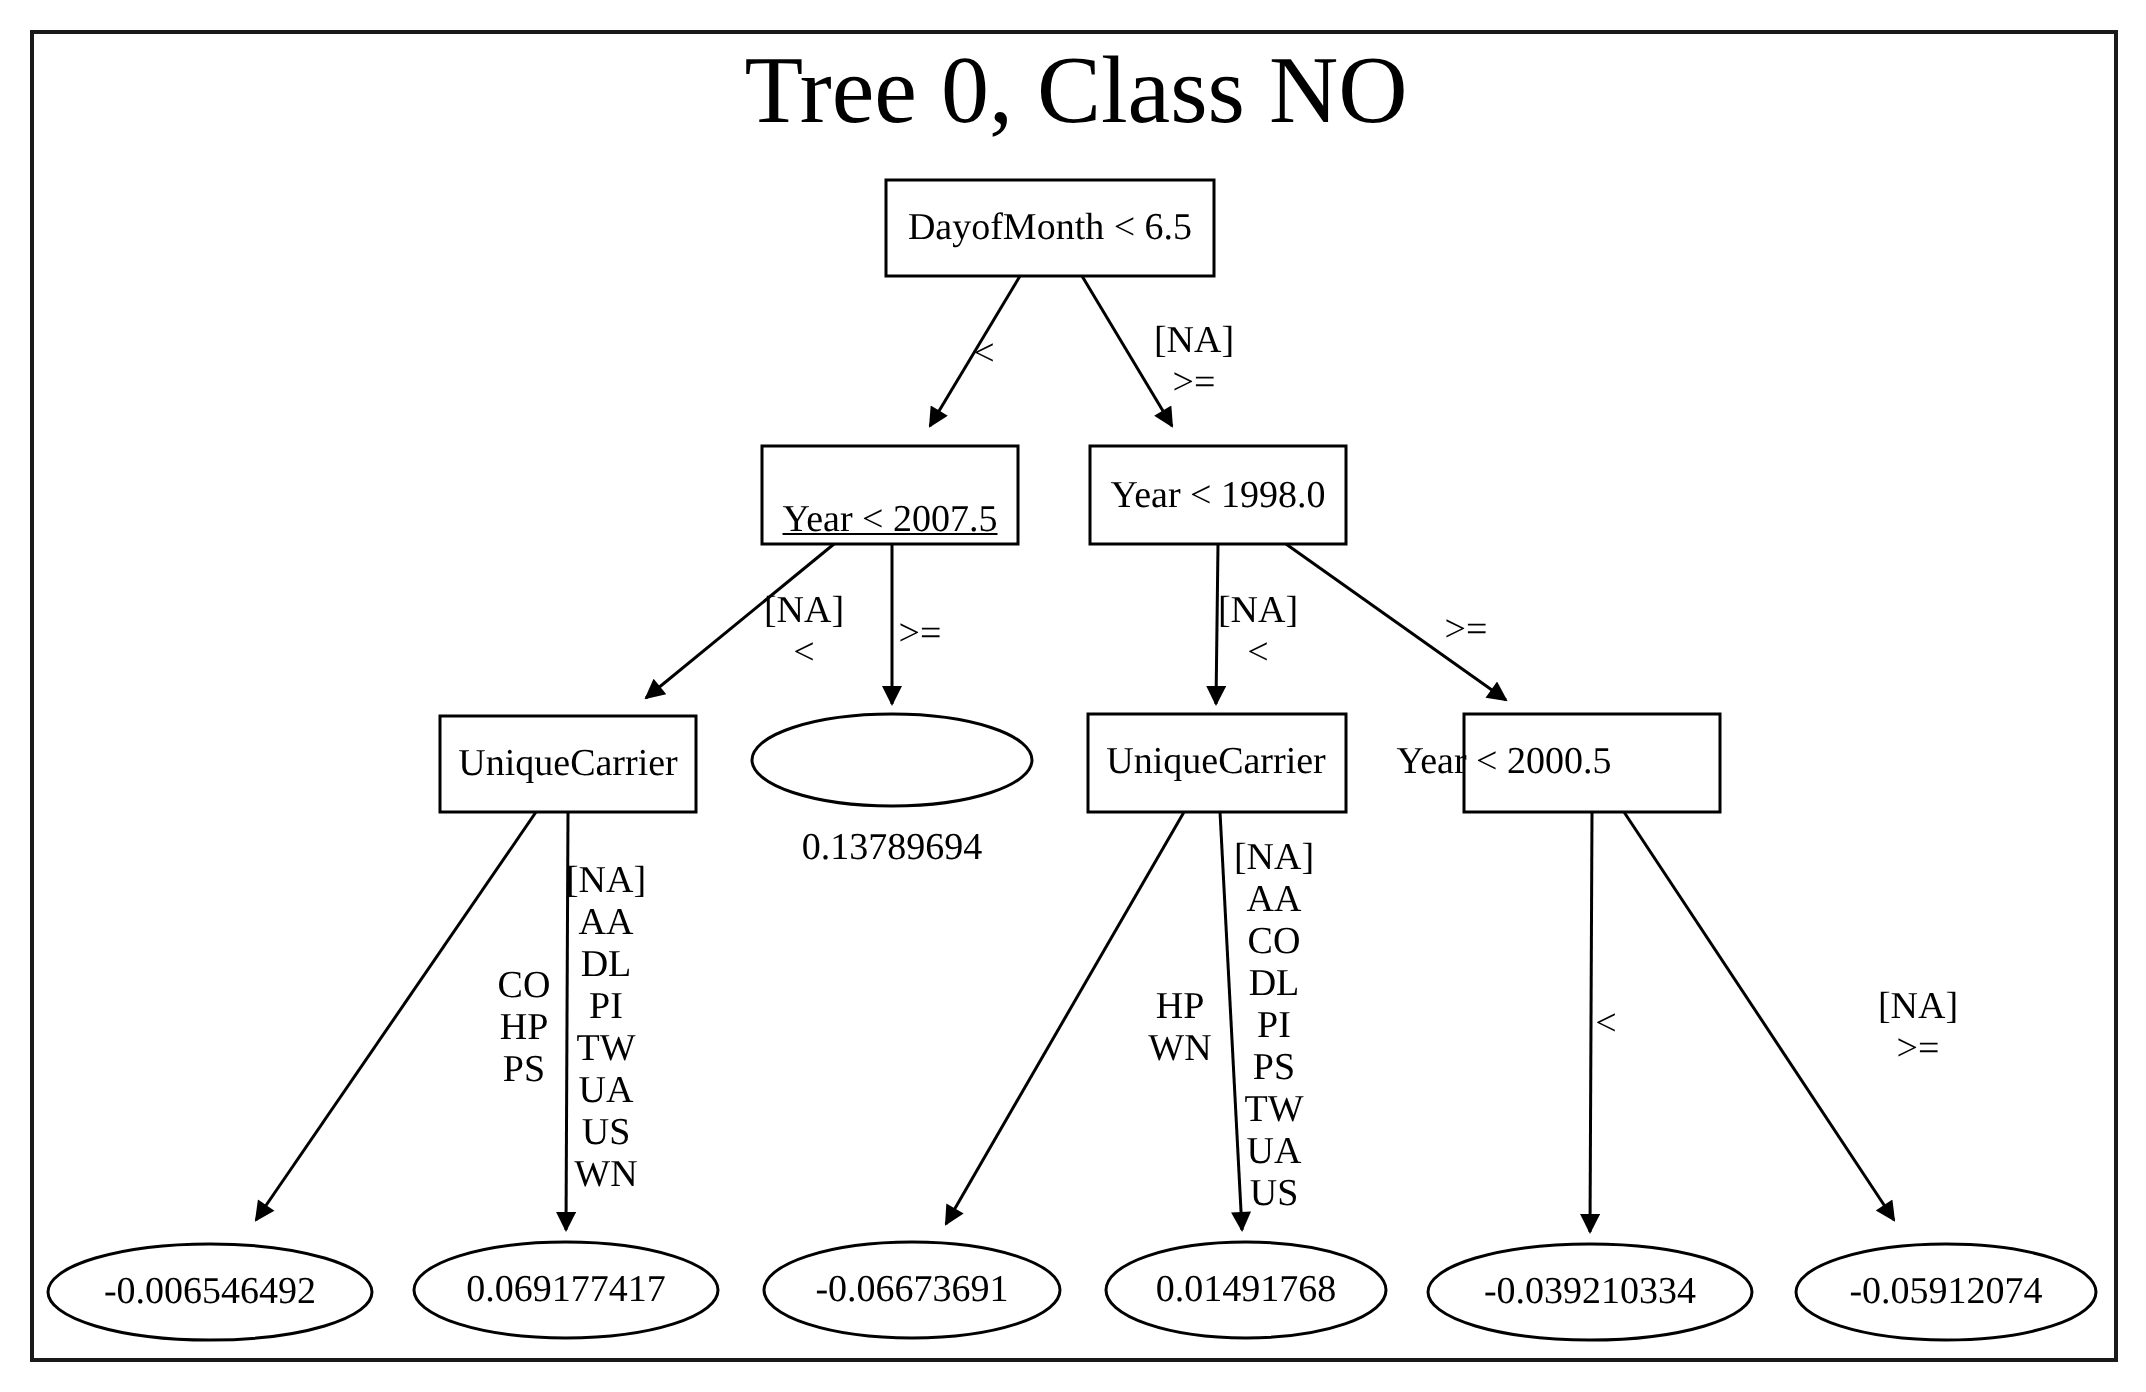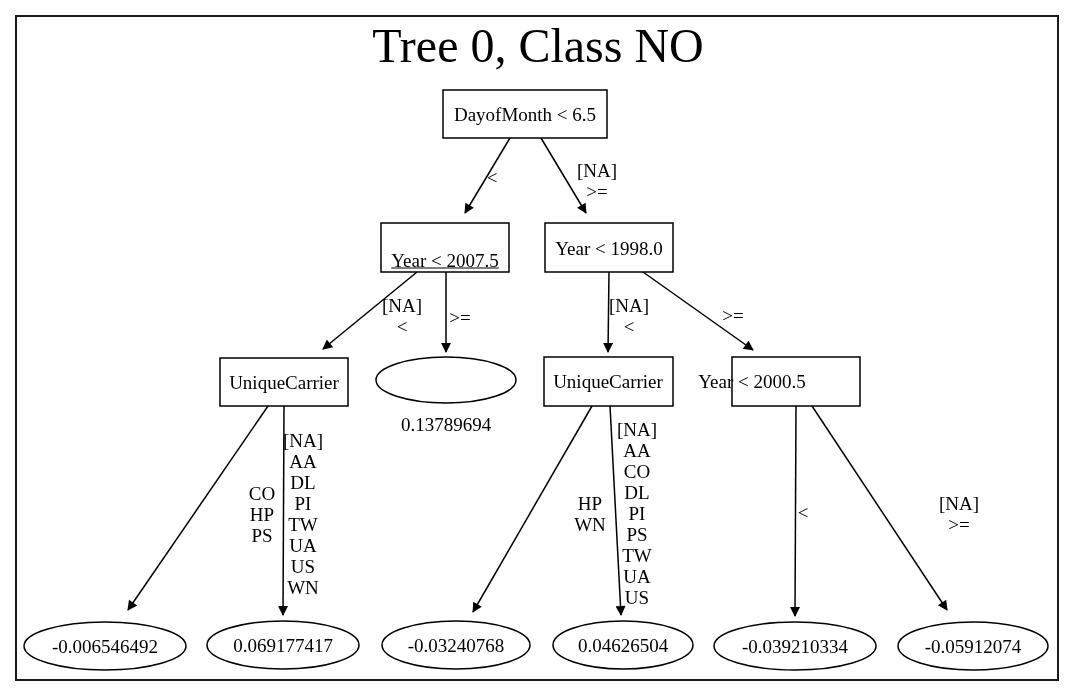--- a/index.html
+++ b/index.html
@@ -93,22 +93,22 @@
 
   <div class="lbl" style="left:525px; top:114px;">DayofMonth &lt; 6.5</div>
   <div class="lbl" style="left:445px; top:260px;text-decoration:underline;">Year &lt; 2007.5</div>
   <div class="lbl" style="left:609px; top:248px;">Year &lt; 1998.0</div>
   <div class="lbl" style="left:284px; top:382px;">UniqueCarrier</div>
   <div class="lbl" style="left:446px; top:380px;margin-top:44px;">0.13789694</div>
   <div class="lbl" style="left:608px; top:381px;">UniqueCarrier</div>
   <div class="lbl" style="left:752px; top:381px;">Year &lt; 2000.5</div>
   <div class="lbl" style="left:105px; top:646px;">-0.006546492</div>
   <div class="lbl" style="left:283px; top:645px;">0.069177417</div>
-  <div class="lbl" style="left:456px; top:645px;">-0.03240768</div>
-  <div class="lbl" style="left:623px; top:645px;">0.04626504</div>
+  <div class="lbl" style="left:456px; top:645px;">-0.06673691</div>
+  <div class="lbl" style="left:623px; top:645px;">0.01491768</div>
   <div class="lbl" style="left:795px; top:646px;">-0.039210334</div>
   <div class="lbl" style="left:973px; top:646px;">-0.05912074</div>
 
   <div class="lbl" style="left:492px; top:177px;">&lt;</div>
   <div class="lbl" style="left:597px; top:181px;">[NA]
 &gt;=</div>
   <div class="lbl" style="left:402px; top:316px;">[NA]
 &lt;</div>
   <div class="lbl" style="left:460px; top:317px;">&gt;=</div>
   <div class="lbl" style="left:629px; top:316px;">[NA]

